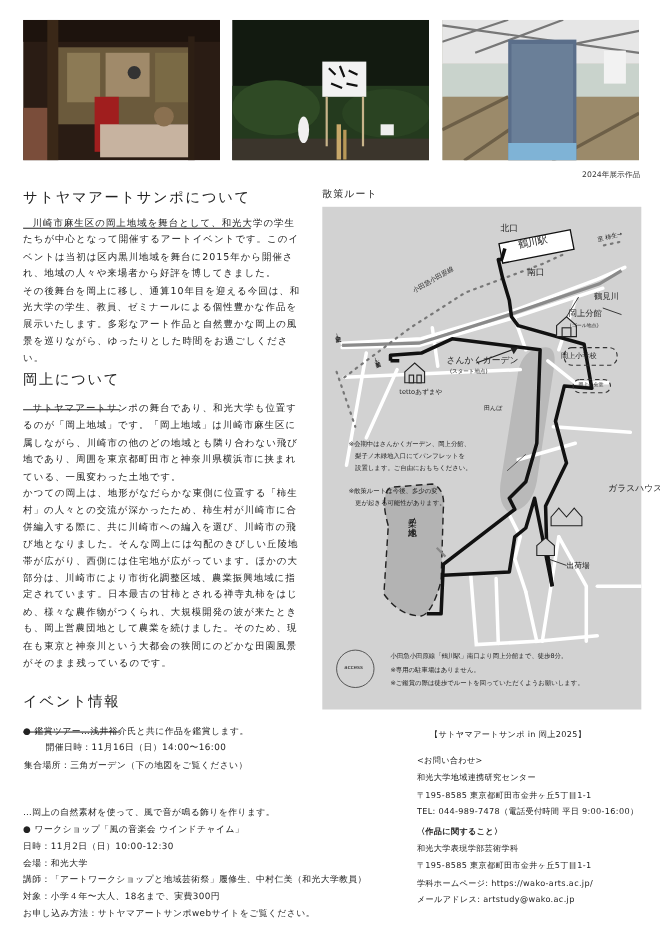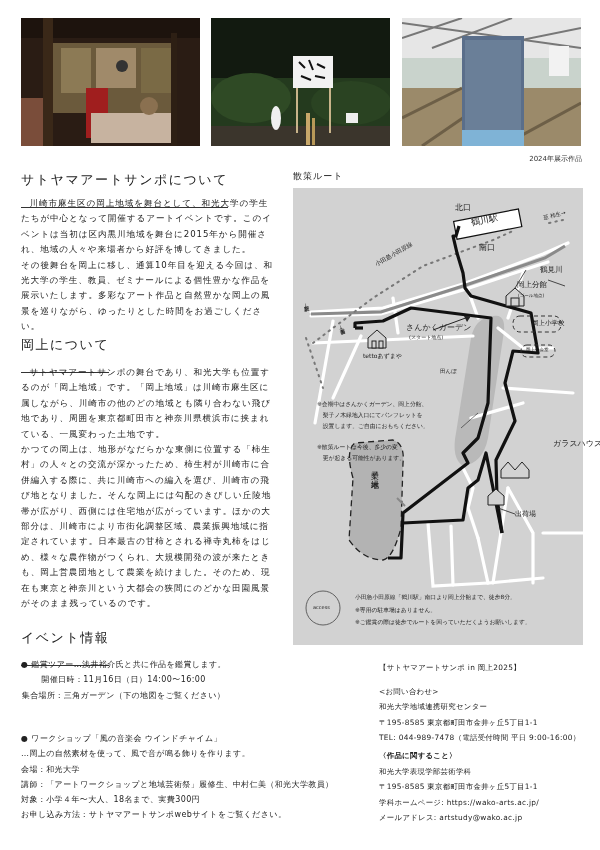--- a/index.html
+++ b/index.html
@@ -85,22 +85,23 @@
   <p>かつての岡上は、地形がなだらかな東側に位置する「柿生村」の人々との交流が深かったため、柿生村が川崎市に合併編入する際に、共に川崎市への編入を選び、川崎市の飛び地となりました。そんな岡上には勾配のきびしい丘陵地帯が広がり、西側には住宅地が広がっています。ほかの大部分は、川崎市により市街化調整区域、農業振興地域に指定されています。日本最古の甘柿とされる禅寺丸柿をはじめ、様々な農作物がつくられ、大規模開発の波が来たときも、岡上営農団地として農業を続けました。そのため、現在も東京と神奈川という大都会の狭間にのどかな田園風景がそのまま残っているのです。</p>
 </div>
 
 <div class="sec-title" style="left:21px;top:629px;">イベント情報</div>
 <div class="ev" style="left:21px;top:657px;text-align:center;">
   <div>● 鑑賞ツアー…浅井裕介氏と共に作品を鑑賞します。</div>
   <div>開催日時：11月16日（日）14:00〜16:00</div>
   <div>集合場所：三角ガーデン（下の地図をご覧ください）</div>
 </div>
 <div class="ev" style="left:21px;top:731px;">
+  <div>…岡上の自然素材を使って、風で音が鳴る飾りを作ります。</div>
   <div>● ワークショップ「風の音楽会 ウインドチャイム」</div>
-  <div>…岡上の自然素材を使って、風で音が鳴る飾りを作ります。</div>
+  <div>日時：11月2日（日）10:00-12:30</div>
   <div>会場：和光大学</div>
   <div>講師：「アートワークショップと地域芸術祭」履修生、中村仁美（和光大学教員）</div>
   <div>対象：小学４年〜大人、18名まで、実費300円</div>
   <div>お申し込み方法：サトヤマアートサンポwebサイトをご覧ください。</div>
 </div>
 
 <div class="map-title">散策ルート</div>
 <div class="map">
   <svg width="290" height="457" viewBox="0 0 290 457">
 
@@ -179,21 +180,21 @@
   <div class="mlabel" style="left:162px;top:14px;font-size:8px;font-family:Liberation Serif, serif;">北口</div>
   <div class="mlabel" style="left:186px;top:54px;font-size:8px;">南口</div>
   <div class="mlabel" style="left:250px;top:24px;font-size:5.5px;transform:rotate(-14deg);">至 柿生→</div>
   <div class="mlabel" style="left:80px;top:62px;font-size:6px;transform:rotate(-30deg);">小田急小田原線</div>
   <div class="mlabel" style="left:247px;top:77px;font-size:7.5px;">鶴見川</div>
   <div class="mlabel" style="left:224px;top:92px;font-size:7.5px;">岡上分館</div>
   <div class="mlabel" style="left:225px;top:105px;font-size:4.5px;">(ゴール地点)</div>
   <div class="mlabel" style="left:113px;top:134px;font-size:8px;">さんかくガーデン</div>
   <div class="mlabel" style="left:116px;top:146px;font-size:5px;">(スタート地点)</div>
   <div class="mlabel" style="left:70px;top:164px;font-size:6px;">tettoあずまや</div>
-  <div class="mlabel" style="left:239px;top:131px;font-size:6.5px;">岡上小学校</div>
+  <div class="mlabel" style="left:217px;top:131px;font-size:6.5px;">岡上小学校</div>
   <div class="mlabel" style="left:233px;top:159px;font-size:4.5px;">岡上公会堂</div>
   <div class="mlabel" style="left:147px;top:180px;font-size:5.5px;">田んぼ</div>
   <div class="mlabel" style="left:212px;top:250px;font-size:8px;padding-left:48px;">ガラスハウス</div>
   <div class="mlabel" style="left:222px;top:321px;font-size:7px;">出荷場</div>
   <div class="mlabel" style="left:75px;top:277px;font-size:8px;writing-mode:vertical-rl;">梨子ノ木緑地</div>
   <div class="mlabel" style="left:10px;top:115px;font-size:5px;writing-mode:vertical-rl;transform:rotate(-10deg);">至三戸駅→</div>
   <div class="mlabel" style="left:45px;top:137px;font-size:5px;writing-mode:vertical-rl;transform:rotate(-20deg);">至若葉台→</div>
 
   <div class="mlabel" style="left:24px;top:211px;font-size:5.8px;line-height:11px;">
     <div>※会期中はさんかくガーデン、岡上分館、</div>
@@ -206,21 +207,21 @@
   </div>
   <div class="mlabel" style="left:20px;top:416px;font-size:5px;">access</div>
   <div class="mlabel" style="left:62px;top:403px;font-size:5.8px;line-height:12.5px;">
     <div>小田急小田原線「鶴川駅」南口より岡上分館まで、徒歩8分。</div>
     <div>※専用の駐車場はありません。</div>
     <div>※ご鑑賞の際は徒歩でルートを回っていただくようお願いします。</div>
   </div>
 </div>
 
 <div class="contact" style="top:660px;">
-  <div style="margin-left:0;margin-bottom:8px;">【サトヤマアートサンポ in 岡上2025】</div>
+  <div style="margin-left:12px;margin-bottom:8px;">【サトヤマアートサンポ in 岡上2025】</div>
   <div>&lt;お問い合わせ&gt;</div>
   <div>和光大学地域連携研究センター</div>
   <div>〒195-8585 東京都町田市金井ヶ丘5丁目1-1</div>
   <div>TEL: 044-989-7478（電話受付時間 平日 9:00-16:00）</div>
   <div style="margin-top:2px;font-weight:bold;">〈作品に関すること〉</div>
   <div>和光大学表現学部芸術学科</div>
   <div>〒195-8585 東京都町田市金井ヶ丘5丁目1-1</div>
   <div>学科ホームページ: https://wako-arts.ac.jp/</div>
   <div>メールアドレス: artstudy@wako.ac.jp</div>
 </div>

